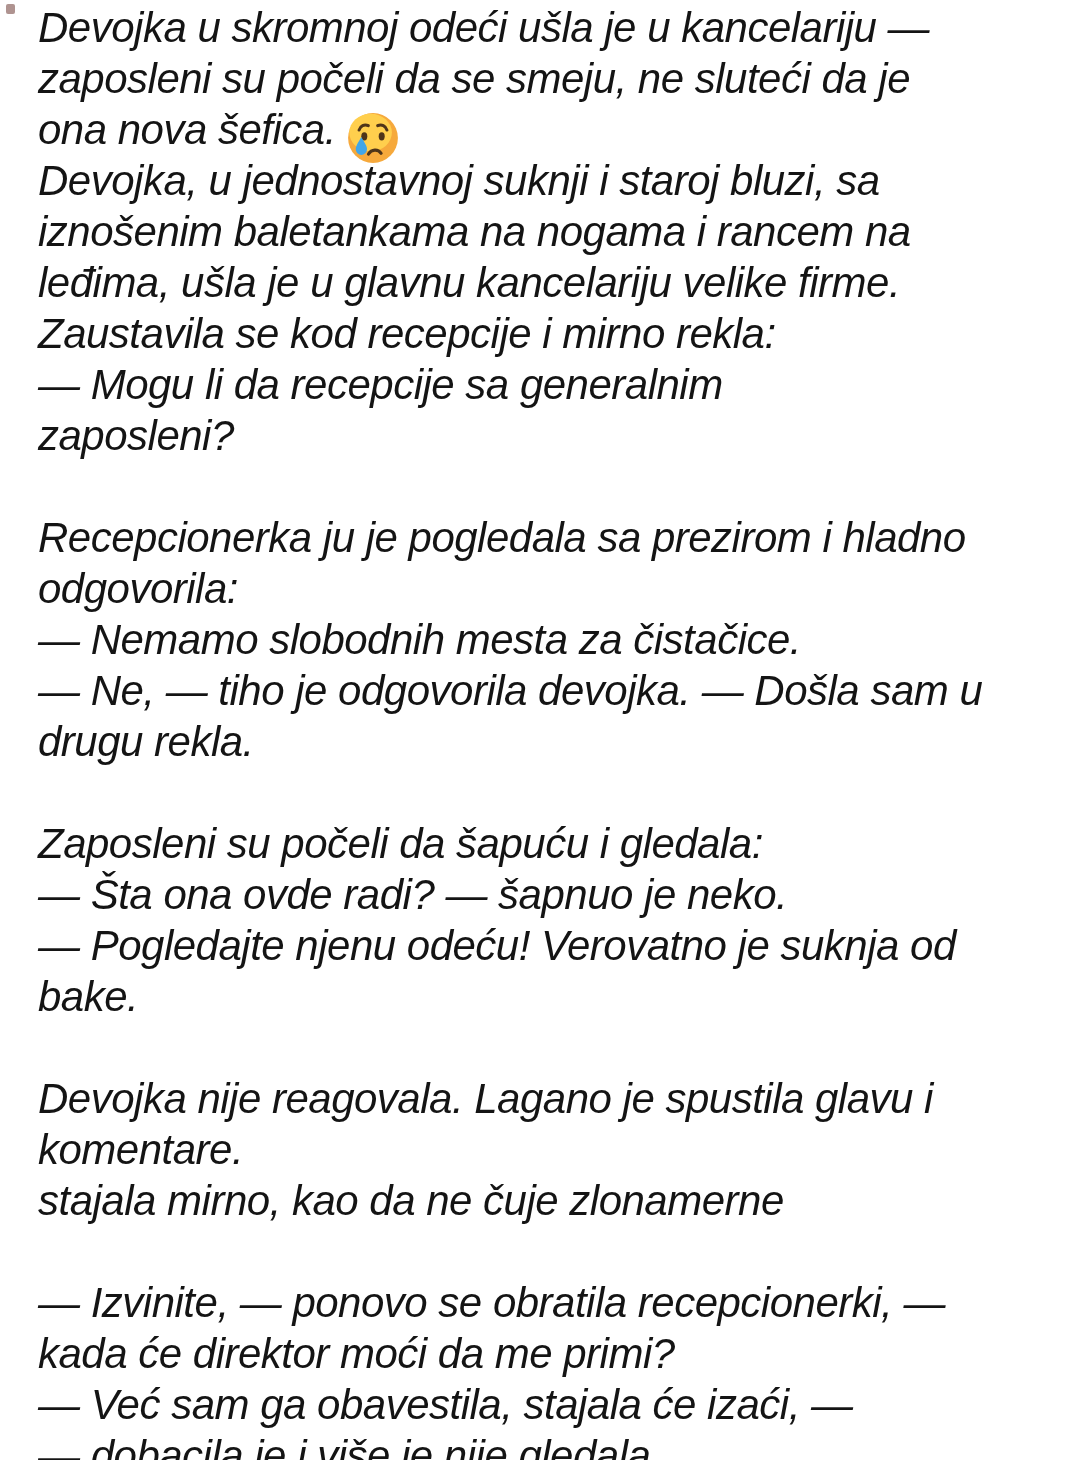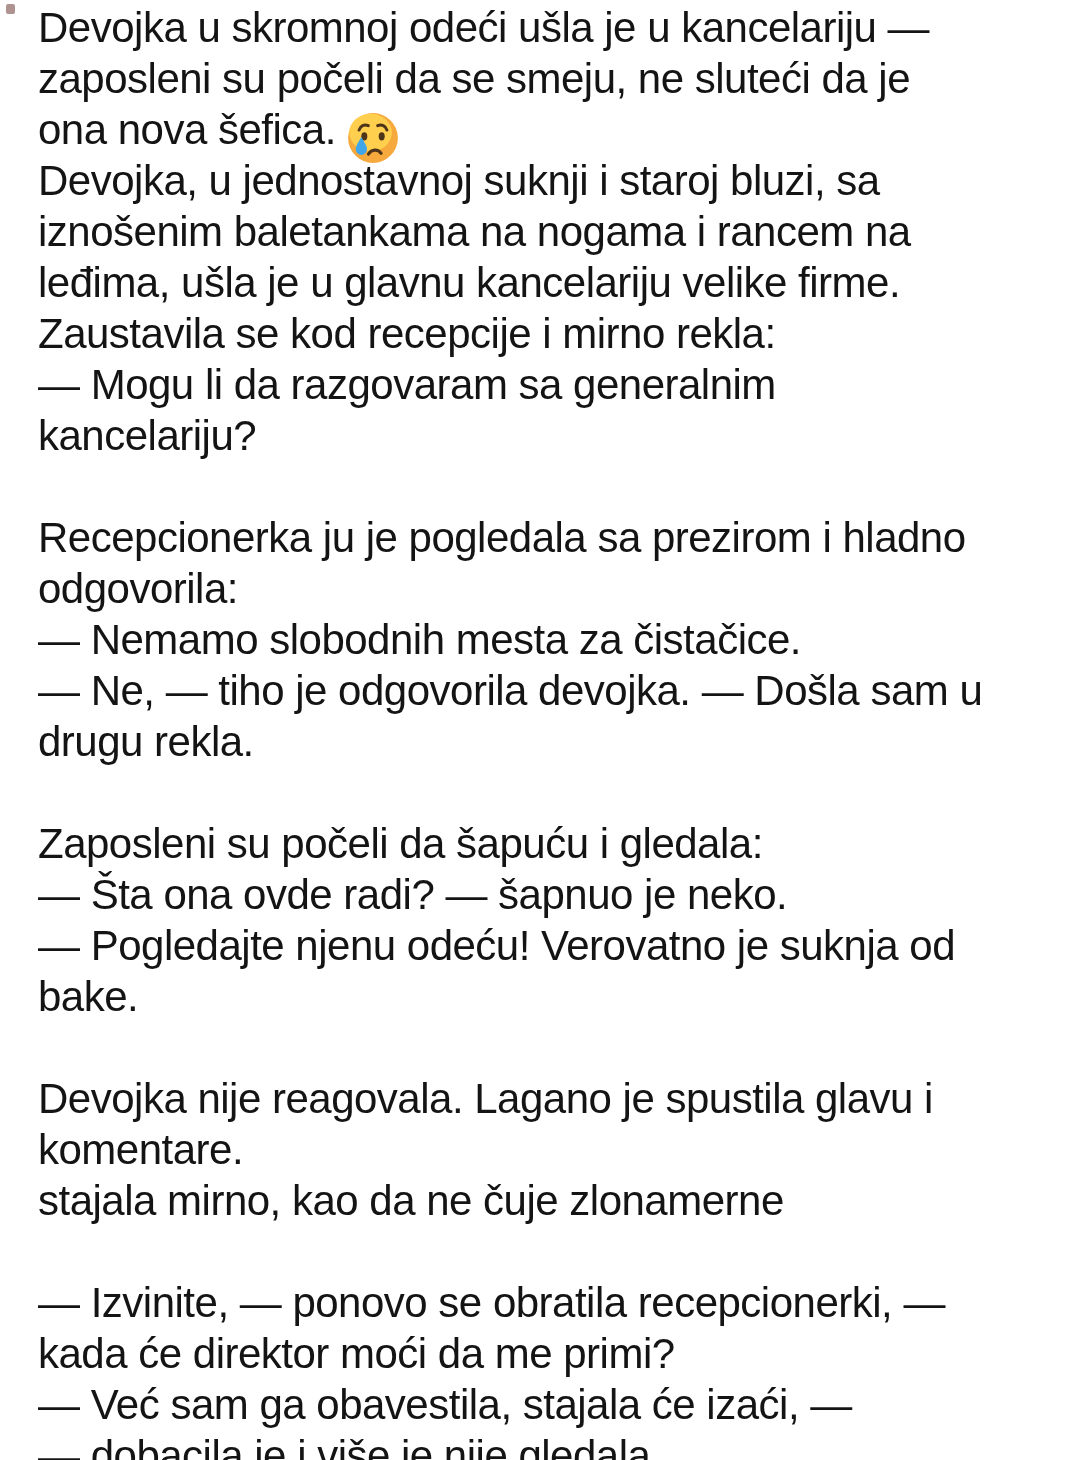--- a/index.html
+++ b/index.html
@@ -6,21 +6,21 @@
   body{
     width:1068px;height:1460px;overflow:hidden;background:#ffffff;position:relative;
   }
   .text-block{
     position:absolute;left:0;top:0;width:1068px;
     padding:2px 24px 0 38px;box-sizing:border-box;
     font-family:"Liberation Sans","DejaVu Sans",sans-serif;
     font-size:42px;line-height:51px;letter-spacing:-0.5px;
     font-weight:400;color:#141414;
   }
-  .line{height:51px;white-space:nowrap;}
+  .line{height:51px;white-space:nowrap;font-style:italic;}
   .emoji{margin-left:10px;vertical-align:-21px;}
   .corner-artifact{
     position:absolute;left:6px;top:4px;width:9px;height:10px;
     background:#6d3a35;opacity:.55;border-radius:2px;
   }
 </style>
 </head>
 <body>
 
 <div class="corner-artifact"></div>
@@ -35,22 +35,22 @@
       <path d="M21.1 9.8 C23.7 8.5 26.6 9.9 27.3 12.7" fill="none" stroke-width="2" stroke-linecap="round" stroke="#4E3419"></path>
       <ellipse cx="12.2" cy="16.9" rx="2.0" ry="2.8" fill="#4E3419"></ellipse>
       <ellipse cx="23.8" cy="16.9" rx="2.0" ry="2.8" fill="#4E3419"></ellipse>
       <path d="M10.2 17.4 C8.0 21.2 6.5 23.5 6.5 25.4 C6.5 27.6 8.2 29.3 10.2 29.3 C12.3 29.3 14.0 27.6 14.0 25.4 C14.0 23.4 12.3 21.0 10.2 17.4 Z" fill="#41A6E9"></path>
       <path d="M15.0 28.7 C17.0 25.4 21.4 25.3 23.4 28.2" fill="none" stroke-width="2.1" stroke-linecap="round" stroke="#4E3419"></path>
     </svg></div>
   <div class="line">Devojka, u jednostavnoj suknji i staroj bluzi, sa</div>
   <div class="line">iznošenim baletankama na nogama i rancem na</div>
   <div class="line">leđima, ušla je u glavnu kancelariju velike firme.</div>
   <div class="line">Zaustavila se kod recepcije i mirno rekla:</div>
-  <div class="line">— Mogu li da razgovaram sa generalnim</div>
-  <div class="line">kancelariju?</div>
+  <div class="line">— Mogu li da recepcije sa generalnim</div>
+  <div class="line">zaposleni?</div>
   <div class="line"></div>
   <div class="line">Recepcionerka ju je pogledala sa prezirom i hladno</div>
   <div class="line">odgovorila:</div>
   <div class="line">— Nemamo slobodnih mesta za čistačice.</div>
   <div class="line">— Ne, — tiho je odgovorila devojka. — Došla sam u</div>
   <div class="line">drugu rekla.</div>
   <div class="line"></div>
   <div class="line">Zaposleni su počeli da šapuću i gledala:</div>
   <div class="line">— Šta ona ovde radi? — šapnuo je neko.</div>
   <div class="line">— Pogledajte njenu odeću! Verovatno je suknja od</div>

